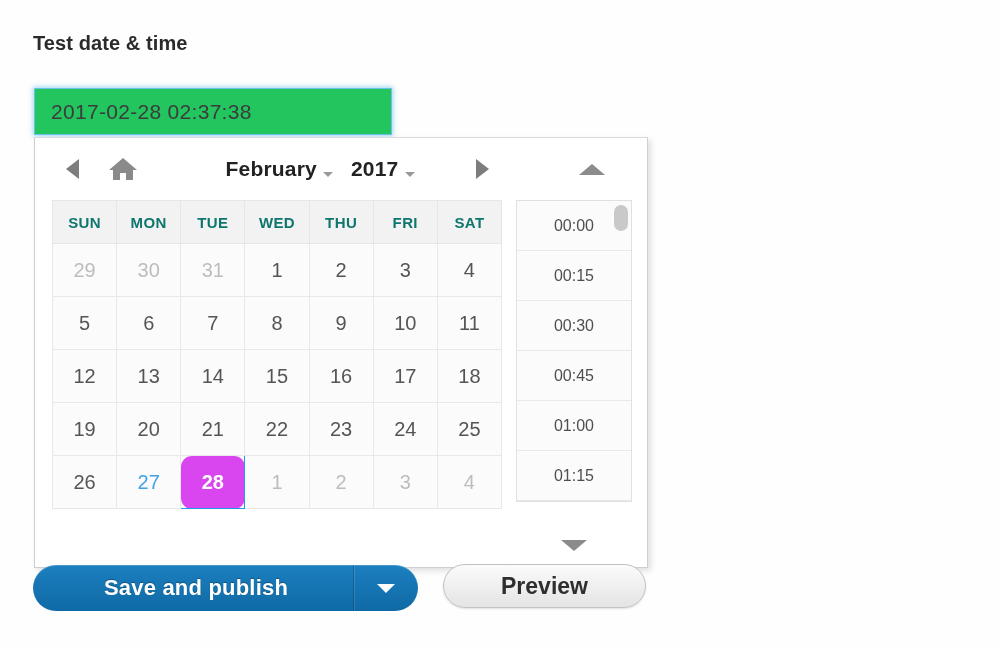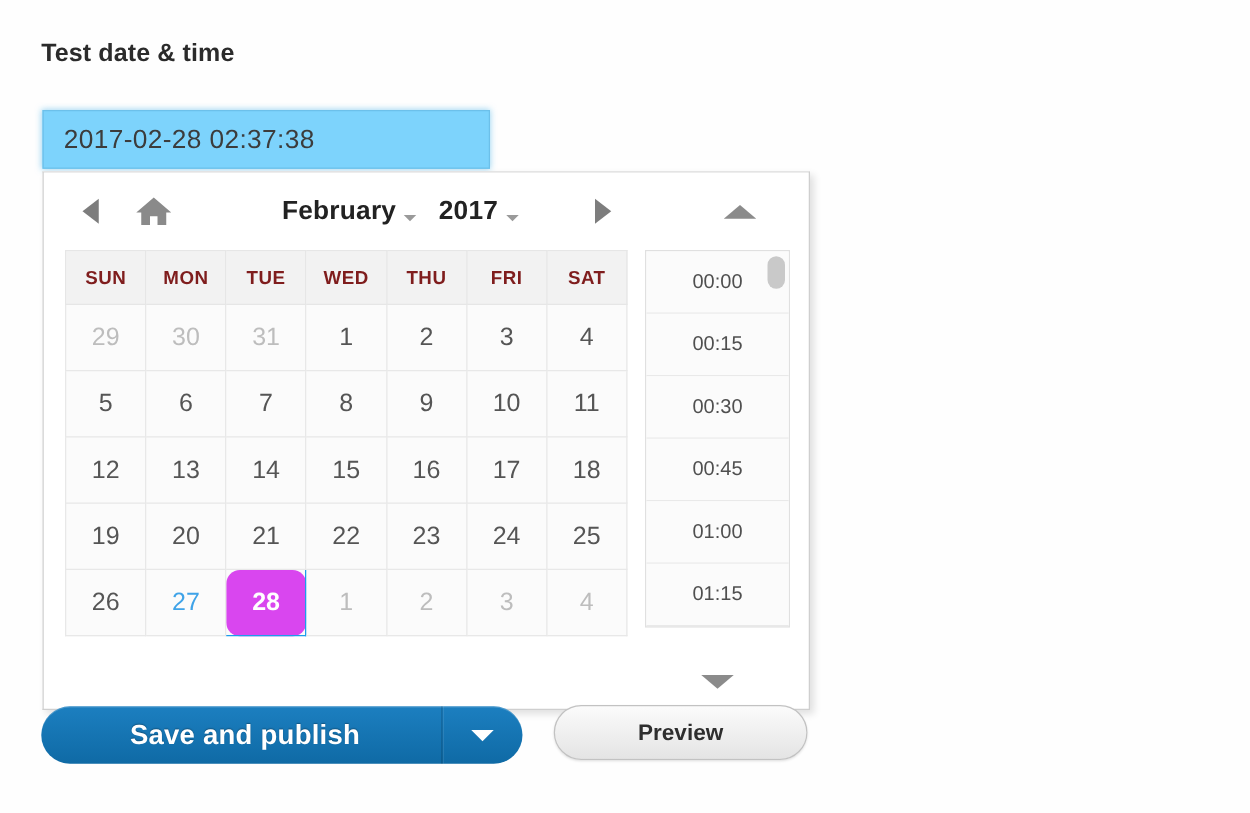--- a/index.html
+++ b/index.html
@@ -27,21 +27,21 @@
   }
 
   
   #date-input-wrap {
     position: absolute;
     left: 34px;
     top: 88px;
     width: 358px;
     height: 47px;
     box-sizing: border-box;
-    background: #7dd3fc;
+    background: #22c55e;
     border: 1px solid #6cc0ea;
     box-shadow: 0 0 5px 1px rgba(103,190,235,0.65);
     display: flex;
     align-items: center;
   }
   #date-input {
     border: 0;
     outline: none;
     background: transparent;
     font-family: "Liberation Sans", sans-serif;
@@ -159,21 +159,21 @@
     table-layout: fixed;
     background: #fbfbfb;
     border: 1px solid #e3e3e3;
   }
   #calendar-table th {
     height: 40px;
     background: #f2f2f2;
     border: 1px solid #e6e6e6;
     font-size: 15px;
     font-weight: bold;
-    color: #7f1d1d;
+    color: #0f766e;
     letter-spacing: 0.4px;
   }
   #calendar-table td {
     height: 50px;
     border: 1px solid #e8e8e8;
     background: #fbfbfb;
     text-align: center;
     font-size: 20px;
     color: #555555;
     cursor: pointer;
@@ -294,21 +294,21 @@
     border: 1px solid #c2c2c2;
     background: linear-gradient(to bottom, #fbfbfb 0%, #e4e4e4 100%);
     display: flex;
     align-items: center;
     justify-content: center;
     z-index: 10;
     cursor: pointer;
     box-shadow: 0 1px 2px rgba(0,0,0,0.12);
   }
   #preview-label {
-    font-size: 18px;
+    font-size: 23px;
     font-weight: bold;
     color: #2e2e2e;
   }
 </style>
 </head>
 <body>
 
 <div id="field-label">Test date &amp; time</div>
 
 <div id="date-input-wrap">

